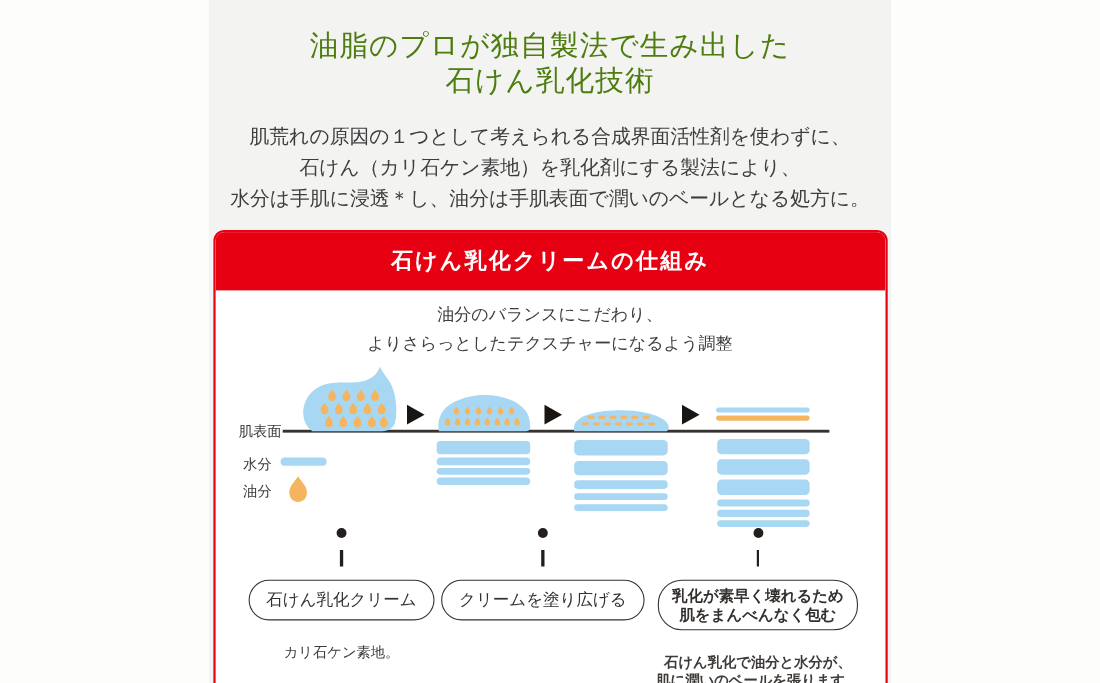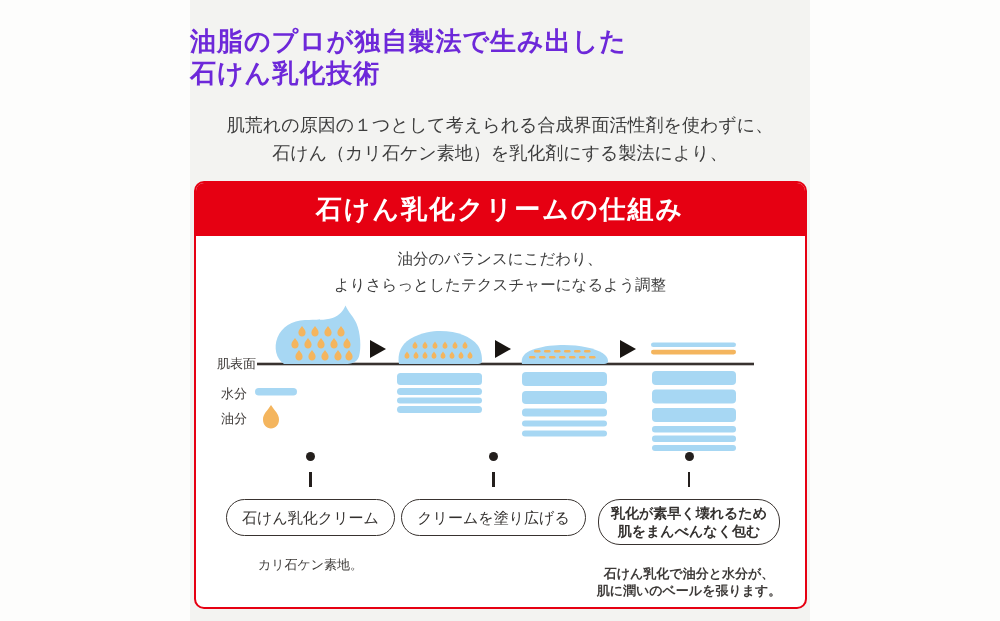--- a/index.html
+++ b/index.html
@@ -13,23 +13,23 @@
   body{
     width:1000px;height:621px;background:#fdfdfc;overflow:hidden;
     font-family:"Liberation Sans",sans-serif;color:var(--text);
   }
   .column{
     width:620px;height:621px;margin:0 auto;background:#f3f3f1;
     box-sizing:border-box;padding-top:26px;
   }
   
   .title{
-    margin:0;text-align:left;
-    font-family:"Liberation Serif",serif;
-    font-size:26px;line-height:32px;font-weight:700;color:#6d28d9;
+    margin:0;text-align:center;
+    font-family:"Liberation Serif",serif;
+    font-size:26px;line-height:32px;font-weight:400;color:#4d7c0f;
     letter-spacing:1px;
   }
   .title span{display:block;}
   .intro{
     margin:22px 0 0 0;text-align:center;
     font-family:Liberation Mono, monospace;
     font-size:18px;line-height:28px;color:#3d3d3d;
   }
   .intro span{display:block;white-space:nowrap;}
   .footnote{
@@ -40,21 +40,21 @@
   
   .panel{
     width:613px;margin:13px auto 0 auto;background:#ffffff;
     border:2px solid var(--accent);border-radius:10px;
     box-sizing:border-box;overflow:hidden;padding-bottom:8px;
   }
   .panel-header{
     background:var(--accent);color:#ffffff;
     height:53px;display:flex;align-items:center;justify-content:center;
     font-family:"Liberation Serif",serif;
-    font-size:26px;font-weight:700;letter-spacing:2px;
+    font-size:20px;font-weight:700;letter-spacing:2px;
   }
   .panel-subtitle{
     margin:10px 0 0 0;text-align:center;
     font-family:"Liberation Serif",serif;
     font-size:15.5px;line-height:26px;color:#3d3d3d;
   }
   .panel-subtitle span{display:block;}
   
   .diagram{display:block;margin:6px auto 0 auto;}
   .f-water{fill:var(--water);}
@@ -94,20 +94,21 @@
 <div class="column">
 
   <h1 class="title">
     <span>油脂のプロが独自製法で生み出した</span>
     <span>石けん乳化技術</span>
   </h1>
 
   <p class="intro">
     <span>肌荒れの原因の１つとして考えられる合成界面活性剤を使わずに、</span>
     <span>石けん（カリ石ケン素地）を乳化剤にする製法により、</span>
+    <span>水分は手肌に浸透＊し、油分は手肌表面で潤いのベールとなる処方に。</span>
   </p>
 
 
   <section class="panel">
 
     <div class="panel-header">石けん乳化クリームの仕組み</div>
 
     <p class="panel-subtitle">
       <span>油分のバランスにこだわり、</span>
       <span>よりさらっとしたテクスチャーになるよう調整</span>

